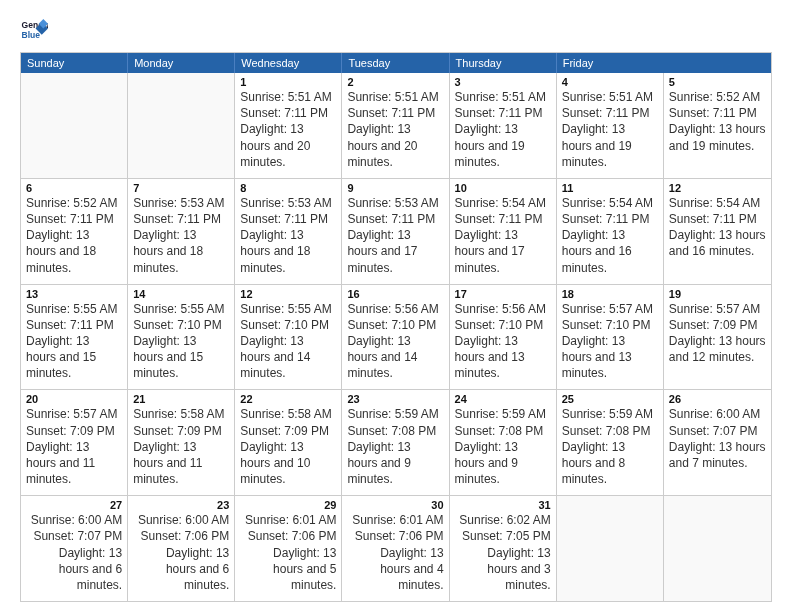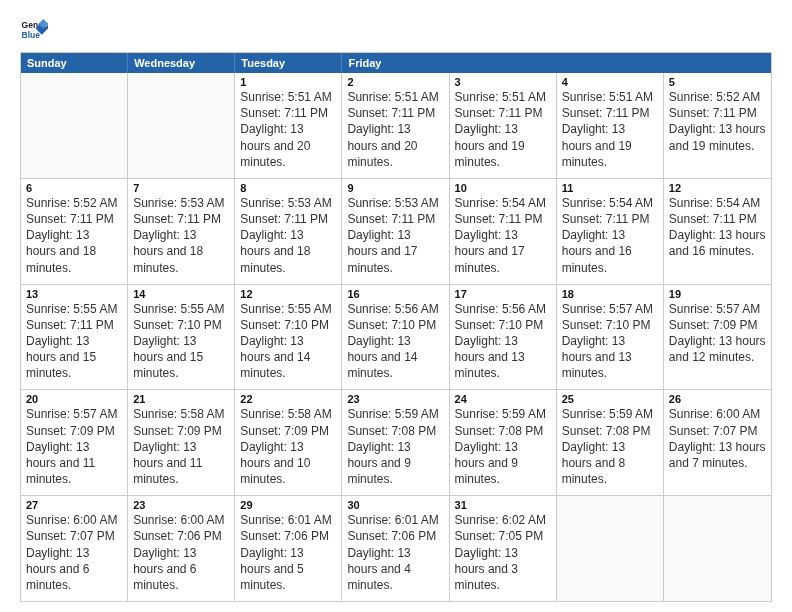--- a/index.html
+++ b/index.html
@@ -52,37 +52,37 @@
       border: 1px solid #ccc;
     }
     .cal-header {
       display: grid;
       grid-template-columns: repeat(7, 1fr);
       background: #2563a8;
     }
     .cal-header-cell {
       color: #fff;
       font-size: 11px;
-      font-weight: bold;
+      font-weight: normal;
       padding: 4px 6px;
       border-right: 1px solid #4a7fc1;
     }
     .cal-header-cell:last-child { border-right: none; }
     .cal-body {
       flex: 1;
       display: flex;
       flex-direction: column;
     }
     .cal-row {
       display: grid;
       grid-template-columns: repeat(7, 1fr);
       flex: 1;
       border-bottom: 1px solid #ccc;
     }
-    .cal-row:last-child { border-bottom: none; }
+    .cal-row:last-child { border-bottom: none; text-align: right; }
     .cal-cell {
       border-right: 1px solid #ccc;
       padding: 3px 5px;
       font-size: 9px;
       color: #333;
       vertical-align: top;
       min-height: 0;
     }
     .cal-cell:last-child { border-right: none; }
     .cal-cell.empty { background: #f9f9f9; }
@@ -116,22 +116,24 @@
     </div>
     <div class="title-block">
       <div class="main-title"></div>
       <div class="subtitle"></div>
     </div>
   </div>
 
   <div class="calendar">
     <div class="cal-header">
     <div class="cal-header-cell">Sunday</div>
+        <div class="cal-header-cell">Monday</div>
         <div class="cal-header-cell">Wednesday</div>
         <div class="cal-header-cell">Tuesday</div>
+        <div class="cal-header-cell">Thursday</div>
         <div class="cal-header-cell">Friday</div>
       </div>
     <div class="cal-body">
     <div class="cal-row">
           <div class="cal-cell empty"></div>
           <div class="cal-cell empty"></div>
           <div class="cal-cell">
             <span class="day-num">1</span>
             <div class="cell-text" style="white-space: pre-line;">Sunrise: 5:51 AM
 Sunset: 7:11 PM

